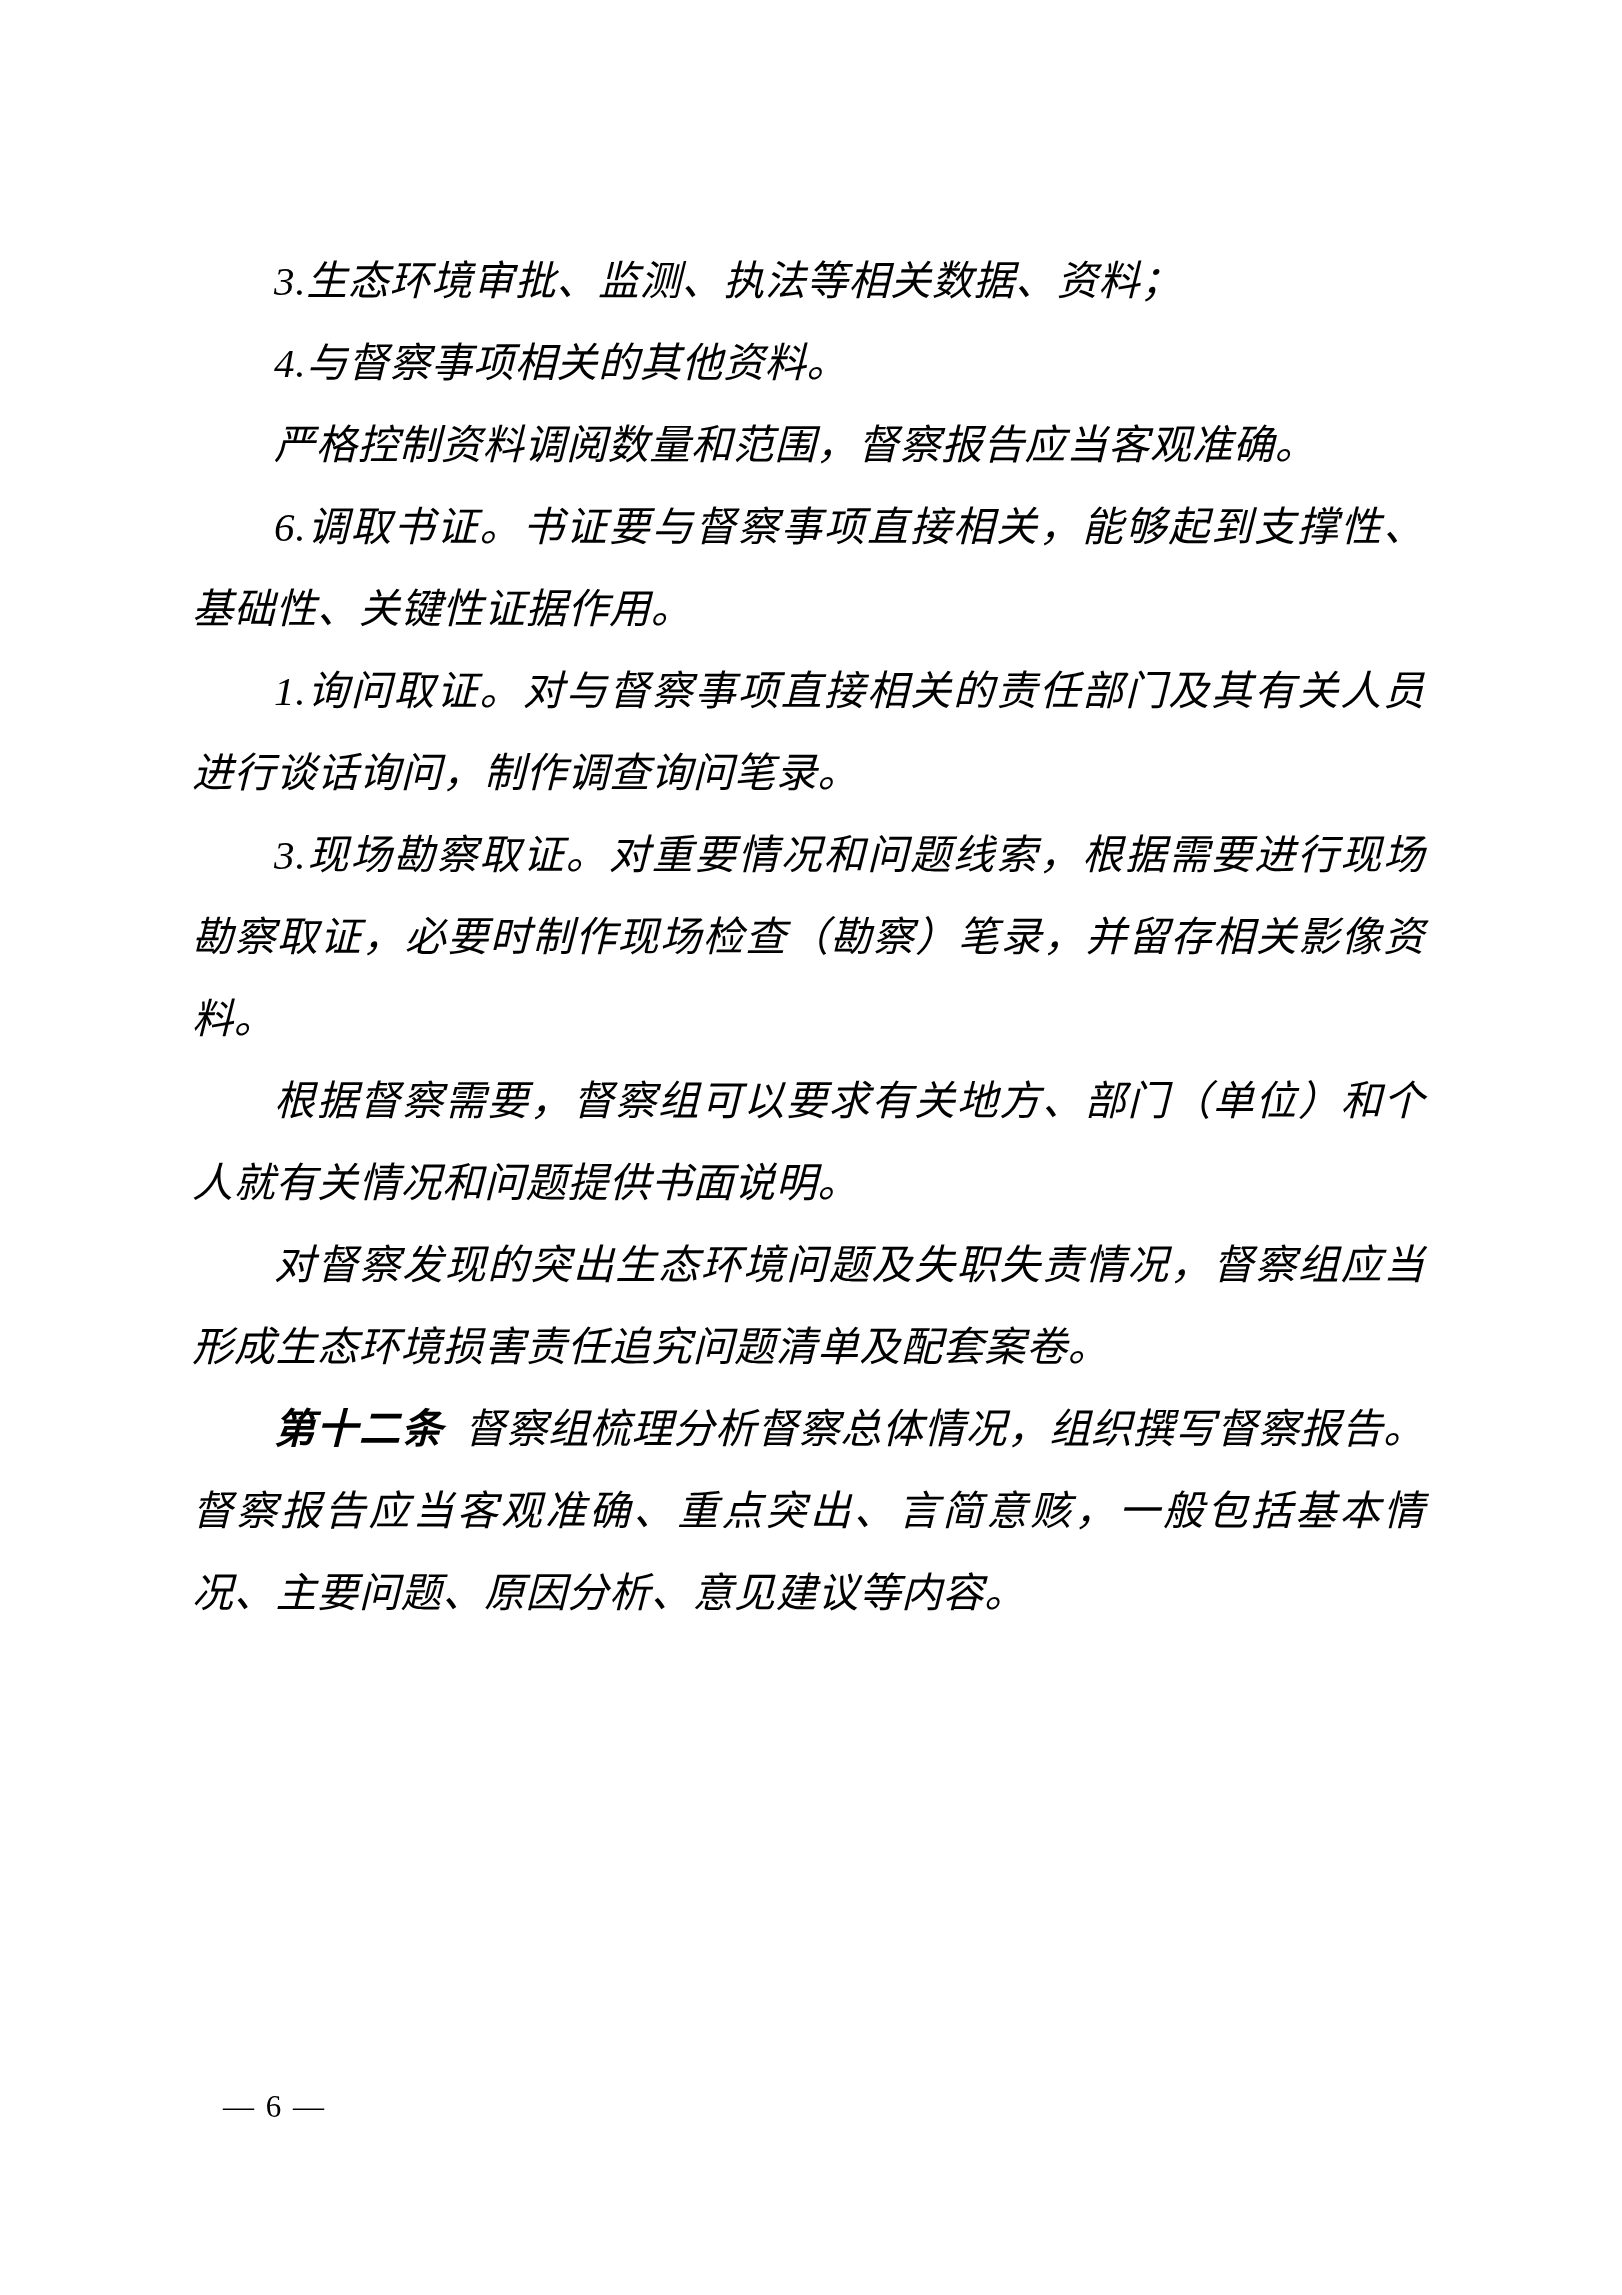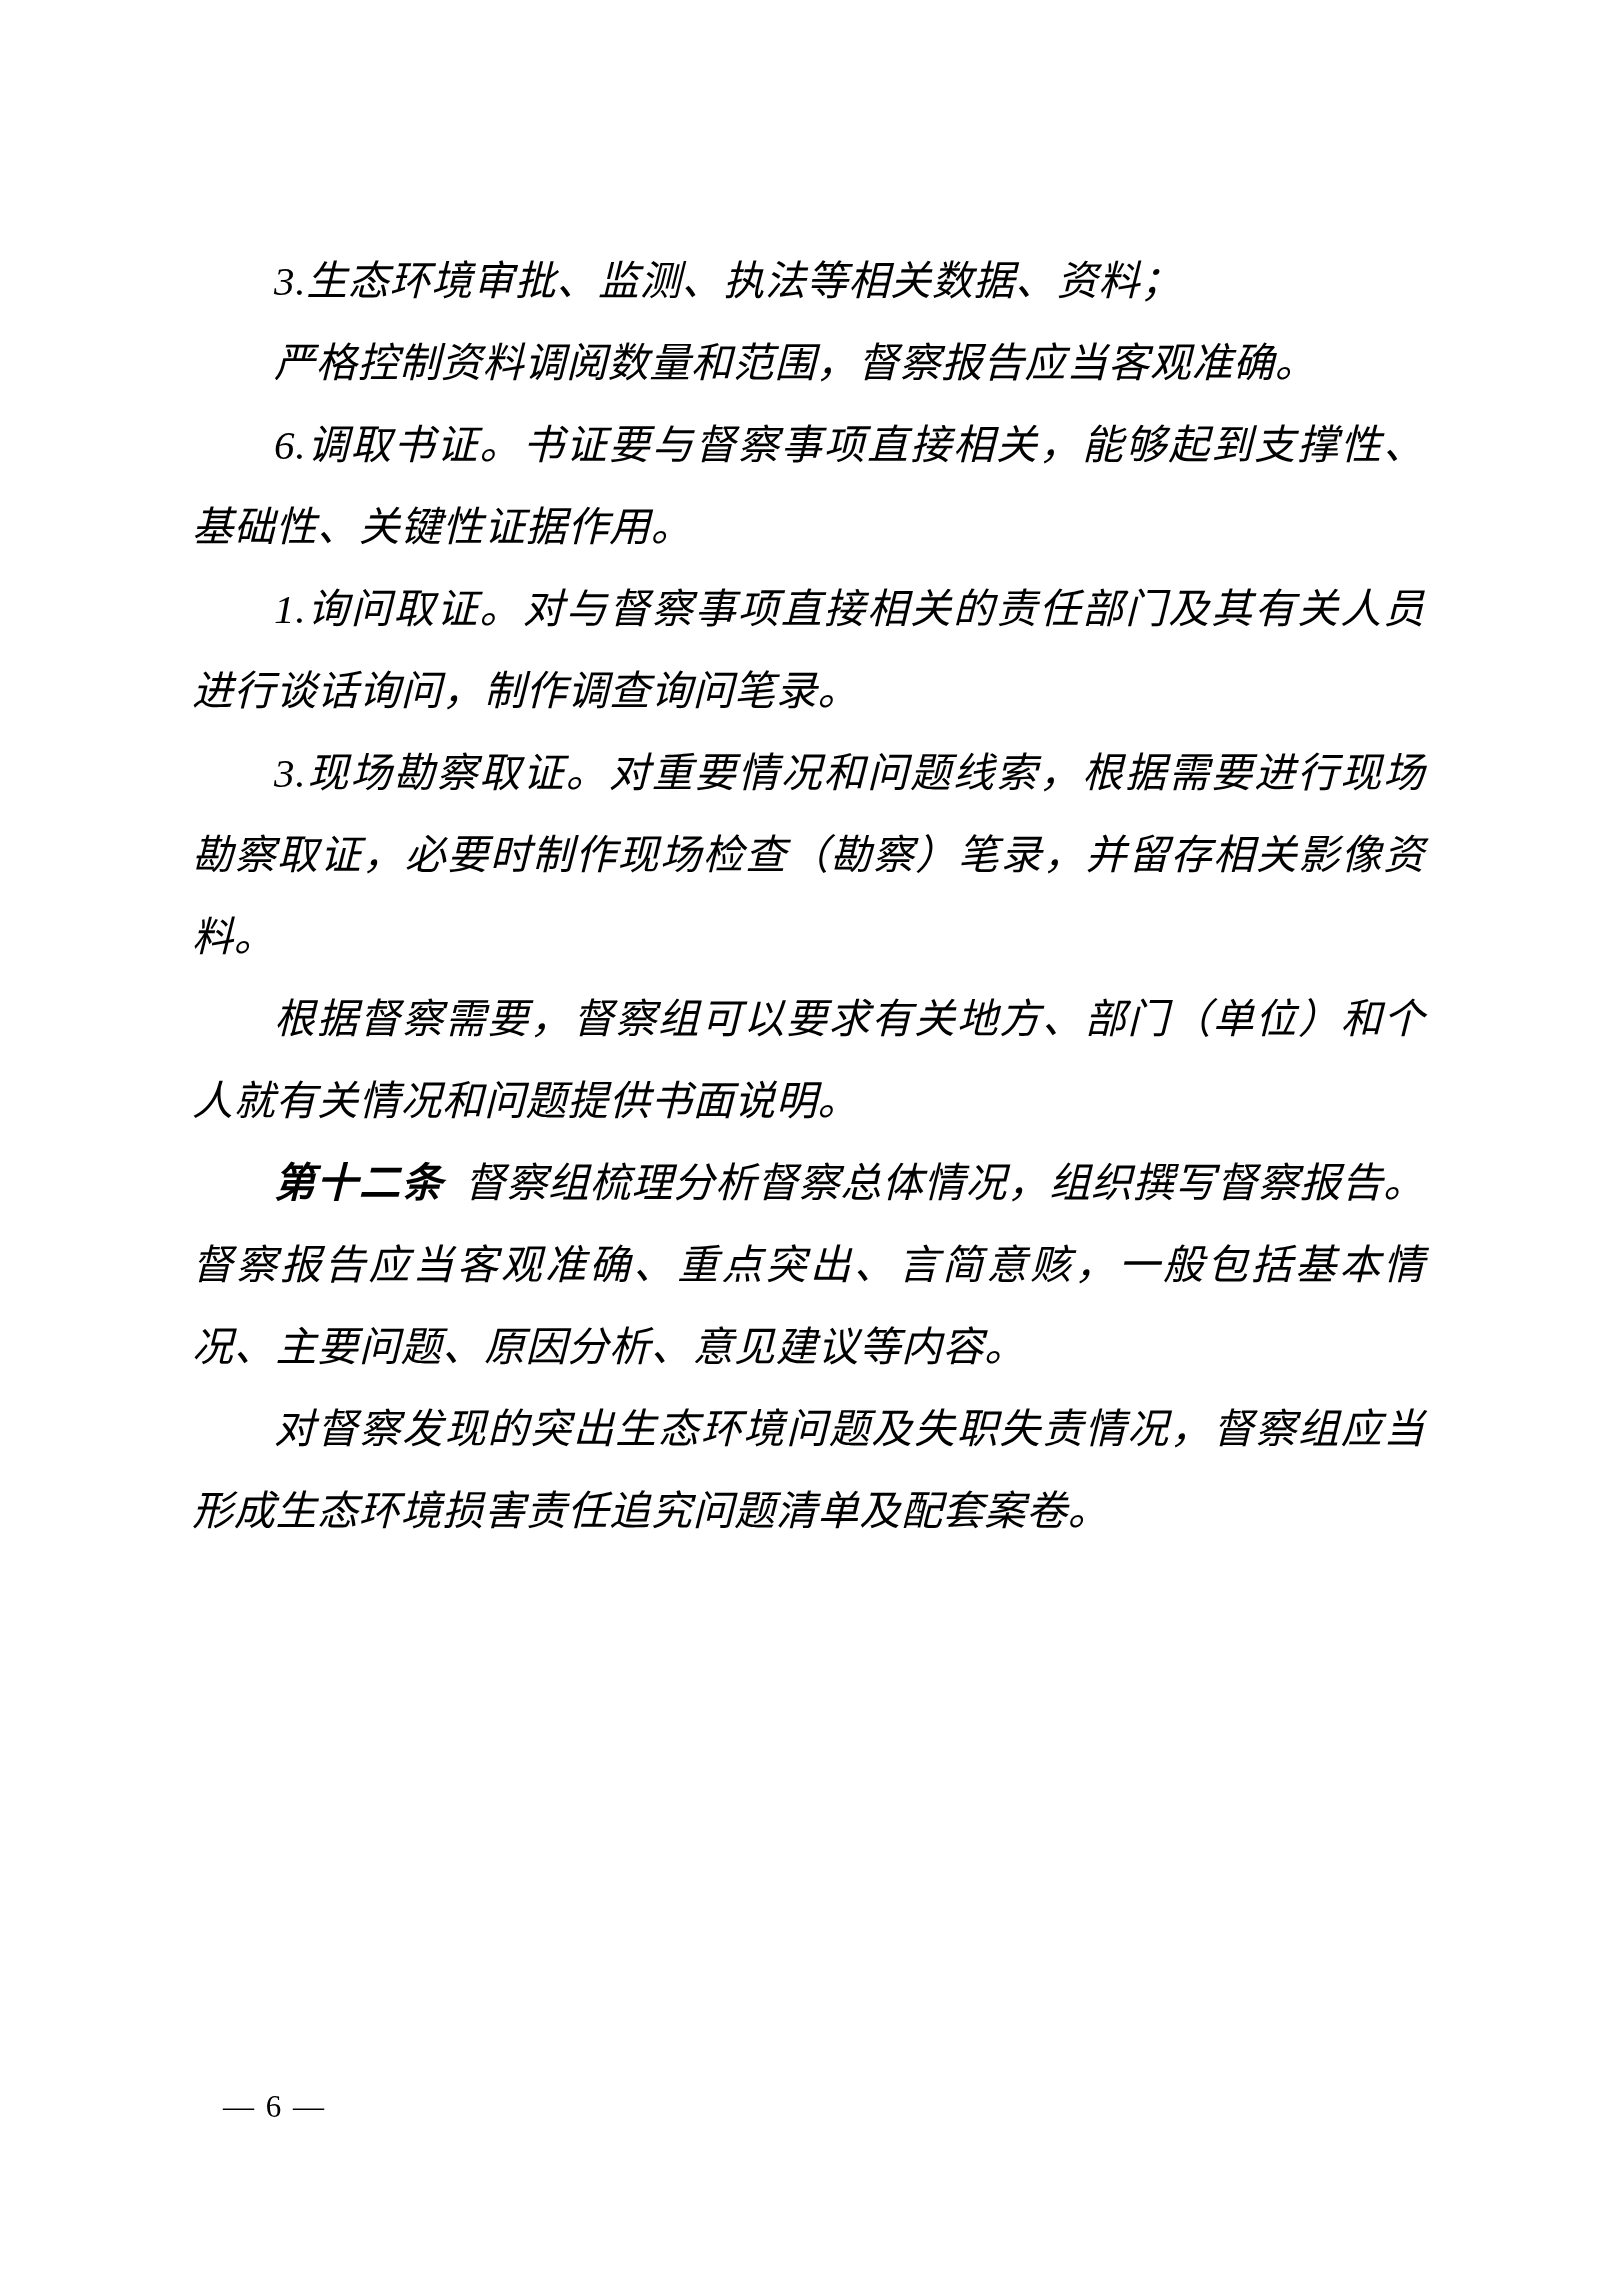--- a/index.html
+++ b/index.html
@@ -52,25 +52,26 @@
     letter-spacing: 2px;
     white-space: pre;
   }
 </style>
 </head>
 <body>
 
 <div class="page">
   <main class="doc-body">
       <p><span>3.生态环境审批、监测、执法等相关数据、资料；</span></p>
+      <p><span>4.与督察事项相关的其他资料。</span></p>
       <p><span>严格控制资料调阅数量和范围，督察报告应当客观准确。</span></p>
       <p><span>6.调取书证。书证要与督察事项直接相关，能够起到支撑性、基础性、关键性证据作用。</span></p>
       <p><span>1.询问取证。对与督察事项直接相关的责任部门及其有关人员进行谈话询问，制作调查询问笔录。</span></p>
       <p><span>3.现场勘察取证。对重要情况和问题线索，根据需要进行现场勘察取证，必要时制作现场检查（勘察）笔录，并留存相关影像资料。</span></p>
       <p><span>根据督察需要，督察组可以要求有关地方、部门（单位）和个人就有关情况和问题提供书面说明。</span></p>
+      <p><span>对督察发现的突出生态环境问题及失职失责情况，督察组应当形成生态环境损害责任追究问题清单及配套案卷。</span></p>
       <p><b class="article-lead">第十二条</b><span>督察组梳理分析督察总体情况，组织撰写督察报告。督察报告应当客观准确、重点突出、言简意赅，一般包括基本情况、主要问题、原因分析、意见建议等内容。</span></p>
-      <p><span>对督察发现的突出生态环境问题及失职失责情况，督察组应当形成生态环境损害责任追究问题清单及配套案卷。</span></p>
     </main>
   <footer class="page-footer">
     <span>— 6 —</span>
   </footer>
 </div>
 
 
 </body></html>

